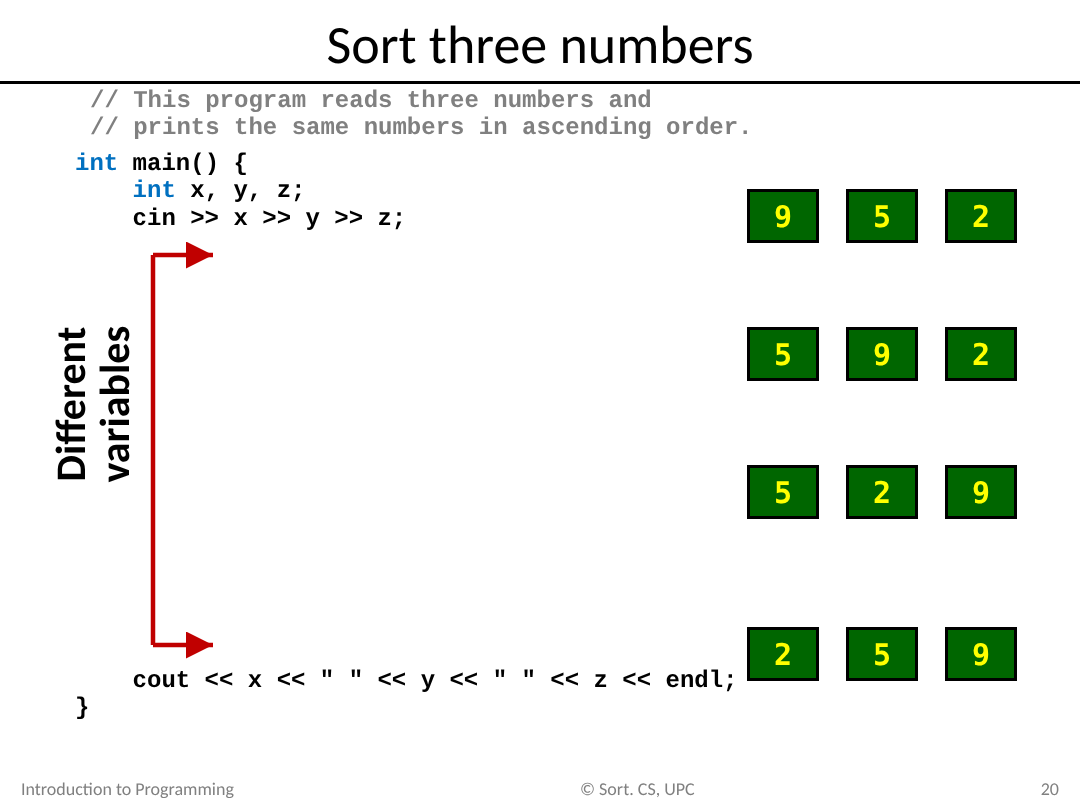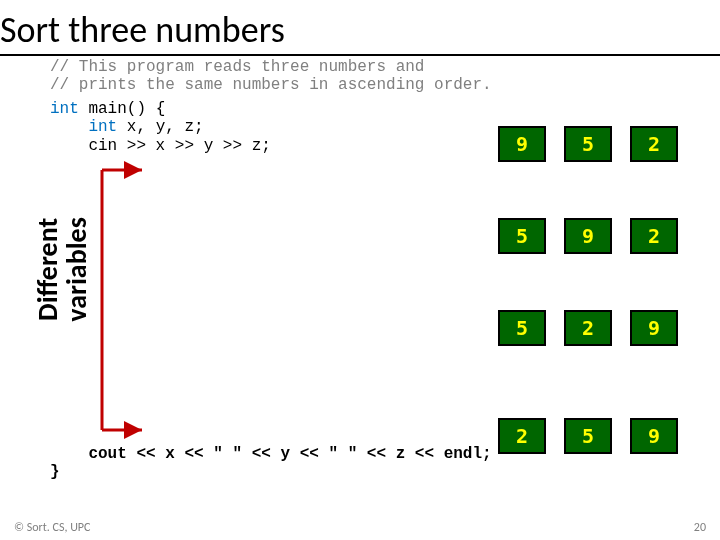--- a/index.html
+++ b/index.html
@@ -1,25 +1,25 @@
 <!DOCTYPE html>
 <html><head>
 <meta charset="utf-8">
 <style>
   * { margin: 0; padding: 0; box-sizing: border-box; }
   body { width: 720px; height: 540px; background: #fff; font-family: Calibri, Arial, sans-serif; position: relative; overflow: hidden; }
 
-  .slide-title { font-size: 36px; font-weight: 400; text-align: left; padding-top: 8px; }
+  .slide-title { font-size: 36px; font-weight: 400; text-align: center; padding-top: 8px; }
   .title-rule { border: 0; border-top: 2px solid #000; margin: 2px 0 0 0; }
 
-  .code-area { position: absolute; left: 50px; top: 58px; font-family: Consolas, "Courier New", monospace; font-size: 16px; font-weight: normal; line-height: 1.15; white-space: pre; }
+  .code-area { position: absolute; left: 60px; top: 58px; font-family: Consolas, "Courier New", monospace; font-size: 16px; font-weight: bold; line-height: 1.15; white-space: pre; }
   .kw { color: #0070c0; }
   .cm { color: #808080; }
 
-  .code-main { position: absolute; left: 50px; top: 100px; font-family: Consolas, "Courier New", monospace; font-size: 16px; font-weight: normal; line-height: 1.15; white-space: pre; }
+  .code-main { position: absolute; left: 50px; top: 100px; font-family: Consolas, "Courier New", monospace; font-size: 16px; font-weight: bold; line-height: 1.15; white-space: pre; }
   .code-cout { position: absolute; left: 50px; top: 445px; font-family: Consolas, "Courier New", monospace; font-size: 16px; font-weight: bold; line-height: 1.15; white-space: pre; }
 
   .boxrow { position: absolute; display: flex; gap: 18px; }
   .numbox { width: 48px; height: 36px; background: #006600; color: #ffff00; border: 2px solid #000; display: flex; align-items: center; justify-content: center; font-family: Consolas, monospace; font-size: 20px; font-weight: bold; }
 
   .sidelabel { position: absolute; left: 10px; top: 240px; font-size: 28px; font-weight: bold; transform: rotate(-90deg); transform-origin: center; text-align: center; line-height: 1.05; }
 
   .footer { position: absolute; bottom: 6px; left: 0; right: 0; display: flex; justify-content: space-between; font-size: 12px; color: #808080; padding: 0 14px; }
 
   .arrow-svg { position: absolute; left: 92px; top: 160px; width: 60px; height: 280px; }
@@ -71,15 +71,16 @@
     <marker id="ah" markerWidth="8" markerHeight="8" refX="6" refY="3" orient="auto">
       <path d="M0,0 L6,3 L0,6 Z" fill="#c00000"></path>
     </marker>
   </defs>
   <path d="M10,10 L10,270" stroke="#c00000" stroke-width="3" fill="none"></path>
   <path d="M10,10 L50,10" stroke="#c00000" stroke-width="3" fill="none" marker-end="url(#ah)"></path>
   <path d="M10,270 L50,270" stroke="#c00000" stroke-width="3" fill="none" marker-end="url(#ah)"></path>
 </svg>
 
 <div class="footer">
+  <span>Introduction to Programming</span>
   <span>© Sort. CS, UPC</span>
   <span>20</span>
 </div>
 
 </body></html>

